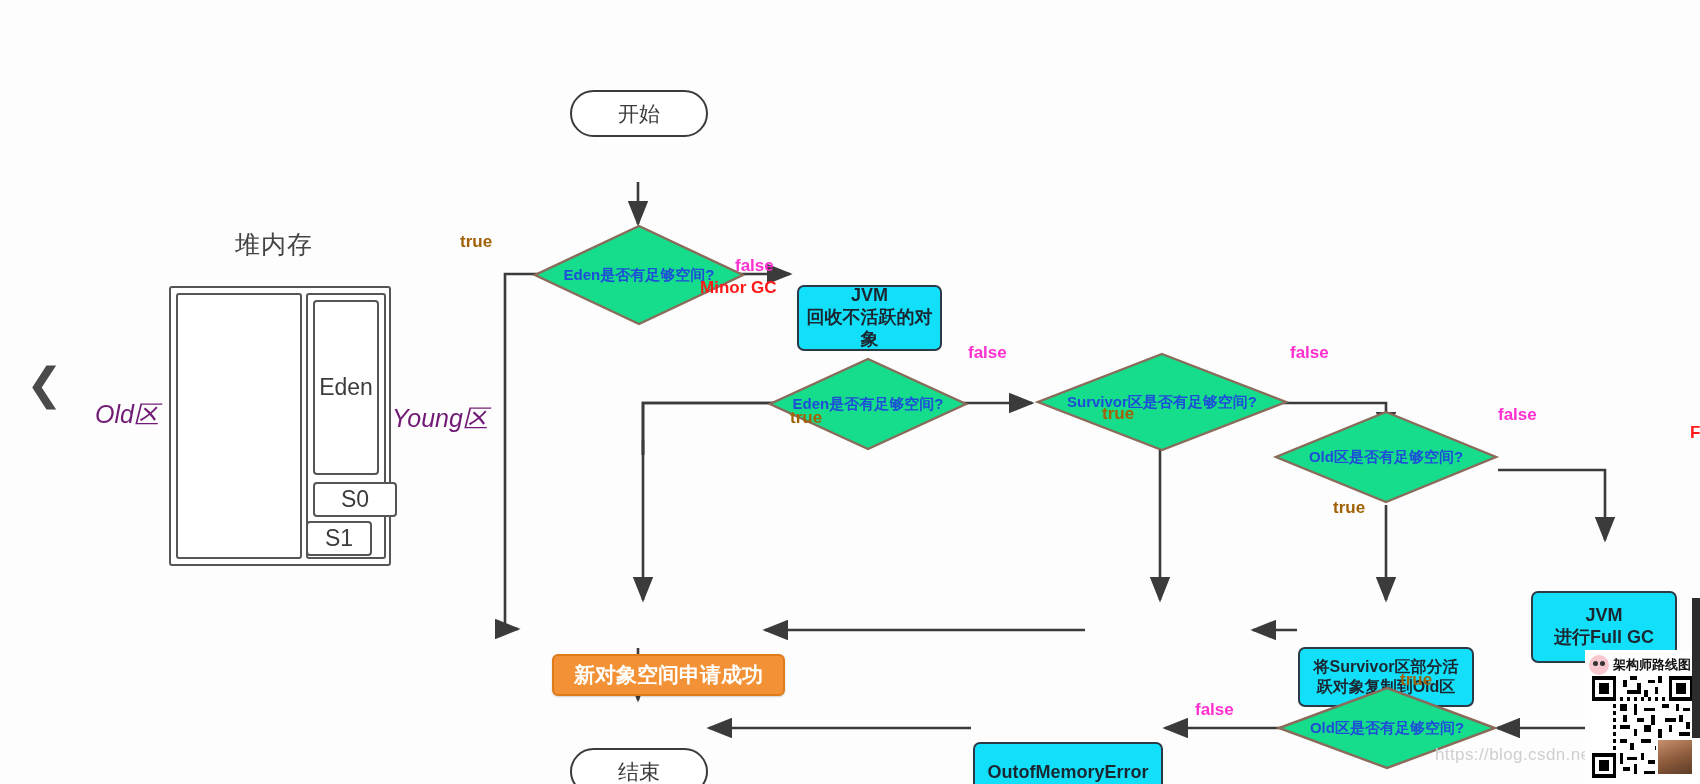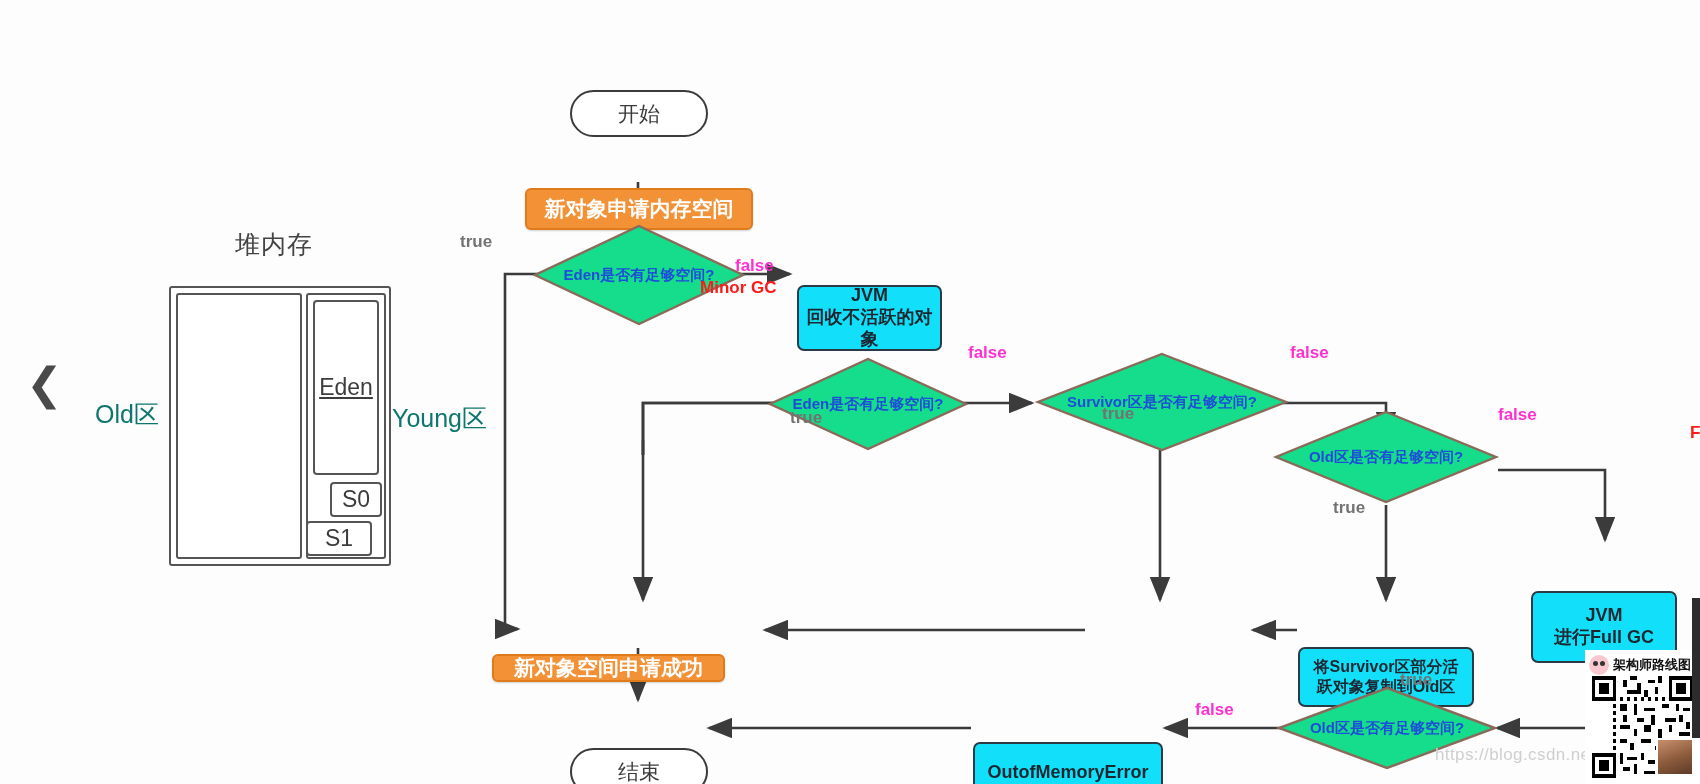--- a/index.html
+++ b/index.html
@@ -78,21 +78,21 @@
     white-space: nowrap;
   }
 
   
   .elabel {
     position: absolute;
     font-size: 17px;
     font-weight: bold;
     white-space: nowrap;
   }
-  .lbl-true  { color: #737373; }
+  .lbl-true  { color: #a16207; }
   .lbl-false { color: #ff2fd0; }
   .lbl-gc    { color: #ff1a1a; }
 
   
   .heap-title {
     position: absolute;
     font-size: 25px;
     color: #444;
     letter-spacing: 1px;
   }
@@ -123,22 +123,23 @@
     display: flex;
     align-items: center;
     justify-content: center;
     font-size: 23px;
     color: #3c3c3c;
     background: #fff;
   }
   .heap-side-label {
     position: absolute;
     font-size: 25px;
-    color: #0f766e;
+    color: #701a75;
     white-space: nowrap;
+    font-style: italic;
   }
   .chevron {
     position: absolute;
     font-size: 44px;
     color: #4a4a4a;
     font-weight: 300;
     line-height: 1;
   }
 
   
@@ -275,29 +276,28 @@
   <div class="heap-title" style="left:235px; top:228px;">堆内存</div>
 
   <div class="heap-outer" style="left:169px; top:286px; width:222px; height:280px;"></div>
 
   <div class="heap-inner" style="left:176px; top:293px; width:126px; height:266px;"></div>
   <div class="heap-side-label" style="left:95px; top:398px;">Old区</div>
 
   <div class="heap-inner" style="left:306px; top:293px; width:80px; height:266px; background:transparent;"></div>
   <div class="heap-side-label" style="left:392px; top:402px;">Young区</div>
 
-  <div class="heap-sub" style="left:313px; top:300px; width:66px; height:175px;text-decoration:underline;">Eden</div>
-
-  <div class="heap-sub" style="left:330px; top:482px; width:52px; height:35px;">S0</div>
+  <div class="heap-sub" style="left:313px; top:300px; width:66px; height:175px;">Eden</div>
+
+  <div class="heap-sub" style="left:313px; top:482px; width:84px; height:35px;">S0</div>
 
   <div class="heap-sub" style="left:306px; top:521px; width:66px; height:35px;">S1</div>
 
   <div class="node node-terminator" style="left:570px; top:44px; width:138px; height:47px;">开始</div>
 
-  <div class="node node-process-orange" style="left:525px; top:142px; width:228px; height:42px;">新对象申请内存空间</div>
 
   <div class="decision" style="left:533px; top:224px; width:212px; height:102px;">
     <svg width="212" height="102" viewBox="0 0 212 102">
       <polygon points="106,2 210,51 106,100 2,51" fill="#16dd8c" stroke="#8a6b5a" stroke-width="2.4"></polygon>
     </svg>
     <div class="dlabel">Eden是否有足够空间?</div>
   </div>
 
   <div class="node node-process-cyan bigger" style="left:797px; top:239px; width:145px; height:66px;">JVM
 回收不活跃的对象</div>
@@ -332,21 +332,21 @@
 
   <div class="decision" style="left:1277px; top:686px; width:220px; height:84px;">
     <svg width="220" height="84" viewBox="0 0 220 84">
       <polygon points="110,2 218,42 110,82 2,42" fill="#16dd8c" stroke="#8a6b5a" stroke-width="2.4"></polygon>
     </svg>
     <div class="dlabel">Old区是否有足够空间?</div>
   </div>
 
   <div class="node node-process-cyan bigger" style="left:973px; top:696px; width:190px; height:62px; font-weight:700;">OutofMemoryError</div>
 
-  <div class="node node-process-orange" style="left:492px; top:608px; width:233px; height:28px;">新对象空间申请成功</div>
+  <div class="node node-process-orange" style="left:552px; top:608px; width:233px; height:42px;">新对象空间申请成功</div>
 
   <div class="node node-terminator" style="left:570px; top:702px; width:138px; height:47px;">结束</div>
 
   <div class="elabel lbl-true" style="left:460px; top:232px;">true</div>
   <div class="elabel lbl-false" style="left:735px; top:256px;">false</div>
   <div class="elabel lbl-gc" style="left:700px; top:278px;">Minor GC</div>
 
   <div class="elabel lbl-false" style="left:968px; top:343px;">false</div>
   <div class="elabel lbl-true" style="left:790px; top:408px;">true</div>
   <div class="elabel lbl-true" style="left:1102px; top:404px;">true</div>

